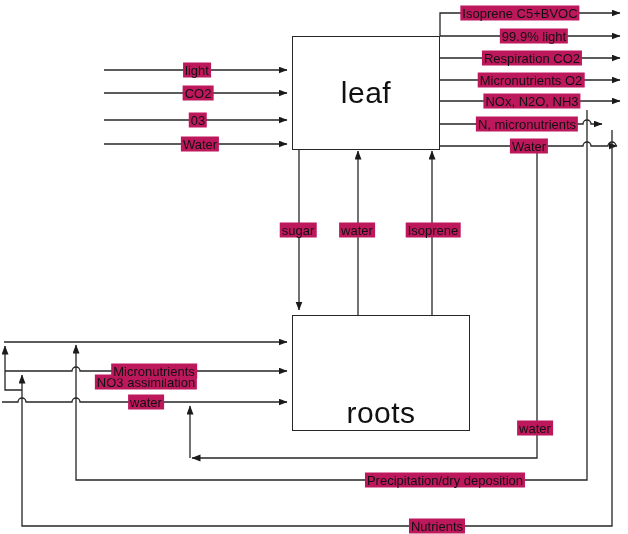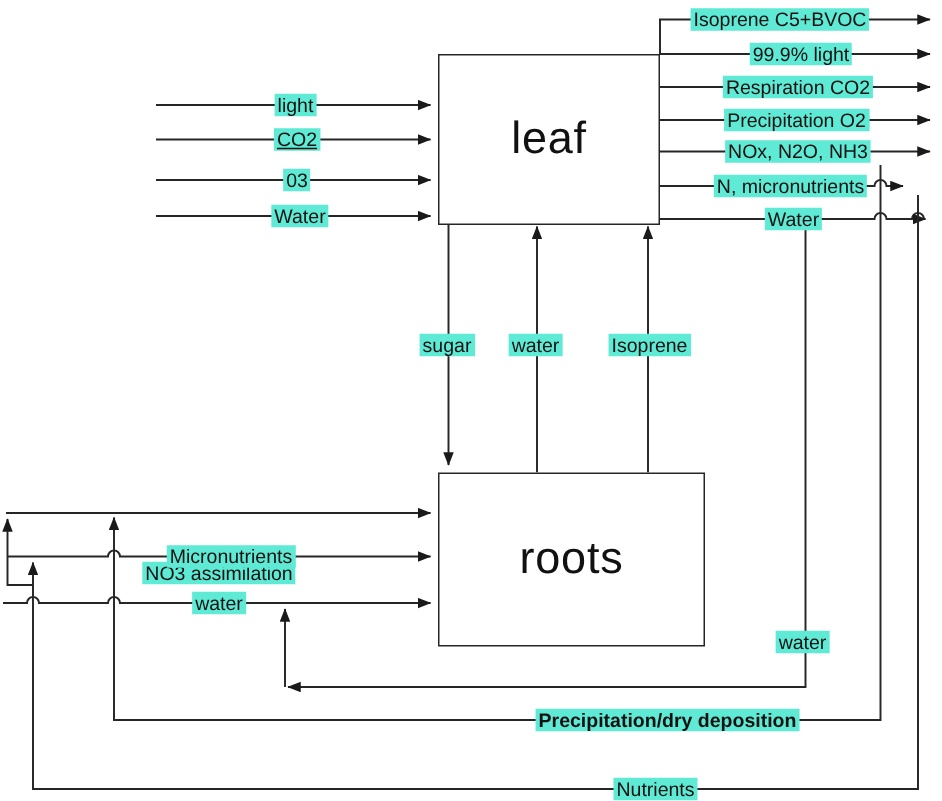--- a/index.html
+++ b/index.html
@@ -24,34 +24,34 @@
     position: absolute;
     border: 1.5px solid #262626;
     background: #ffffff;
     z-index: 2;
     display: flex;
     align-items: center;
     justify-content: center;
     box-sizing: border-box;
   }
   #leaf-box   { left: 292px; top: 36px;  width: 148px; height: 114px; }
-  #roots-box  { left: 292px; top: 315px; width: 178px; height: 116px; }
+  #roots-box  { left: 292px; top: 315px; width: 178px; height: 116px; align-items: flex-end; }
   .box-label {
     font-size: 30px;
     color: #111111;
     letter-spacing: 0.5px;
   }
   .lbl {
     position: absolute;
     z-index: 3;
     transform: translate(-50%, -50%);
     font-size: 13px;
     line-height: 15px;
     color: #111111;
-    background: #5eead4;
+    background: #be185d;
     padding: 0 2px;
     white-space: nowrap;
   }
 </style>
 </head>
 <body>
 
 <div id="stage">
 
   <svg id="wires" width="628" height="534" viewBox="0 0 628 534">
@@ -95,37 +95,37 @@
   </svg>
 
   <div class="box" id="leaf-box">
     <span class="box-label">leaf</span>
   </div>
   <div class="box" id="roots-box">
     <span class="box-label">roots</span>
   </div>
 
   <span class="lbl" style="left:197px; top:70px;">light</span>
-  <span class="lbl" style="left:198px; top:93px;text-decoration:underline;">CO2</span>
+  <span class="lbl" style="left:198px; top:93px;">CO2</span>
   <span class="lbl" style="left:198px; top:120px;">03</span>
   <span class="lbl" style="left:200px; top:144px;">Water</span>
 
   <span class="lbl" style="left:520px; top:13px;">Isoprene C5+BVOC</span>
   <span class="lbl" style="left:534px; top:36px;">99.9% light</span>
   <span class="lbl" style="left:532px; top:58px;">Respiration CO2</span>
-  <span class="lbl" style="left:531px; top:80px;">Precipitation O2</span>
+  <span class="lbl" style="left:531px; top:80px;">Micronutrients O2</span>
   <span class="lbl" style="left:532px; top:101px;">NOx, N2O, NH3</span>
   <span class="lbl" style="left:527px; top:124px;">N, micronutrients</span>
   <span class="lbl" style="left:529px; top:146px;">Water</span>
 
   <span class="lbl" style="left:298px; top:230px;text-align:right;">sugar</span>
   <span class="lbl" style="left:357px; top:230px;">water</span>
   <span class="lbl" style="left:433px; top:230px;">Isoprene</span>
 
   <span class="lbl" style="left:146px; top:342px;margin-top:40px;">NO3 assimilation</span>
   <span class="lbl" style="left:154px; top:371px;">Micronutrients</span>
   <span class="lbl" style="left:146px; top:402px;">water</span>
 
   <span class="lbl" style="left:535px; top:428px;">water</span>
-  <span class="lbl" style="left:445px; top:480px;font-weight:bold;">Precipitation/dry deposition</span>
+  <span class="lbl" style="left:445px; top:480px;">Precipitation/dry deposition</span>
   <span class="lbl" style="left:437px; top:526px;">Nutrients</span>
 
 </div>
 
 </body></html>

